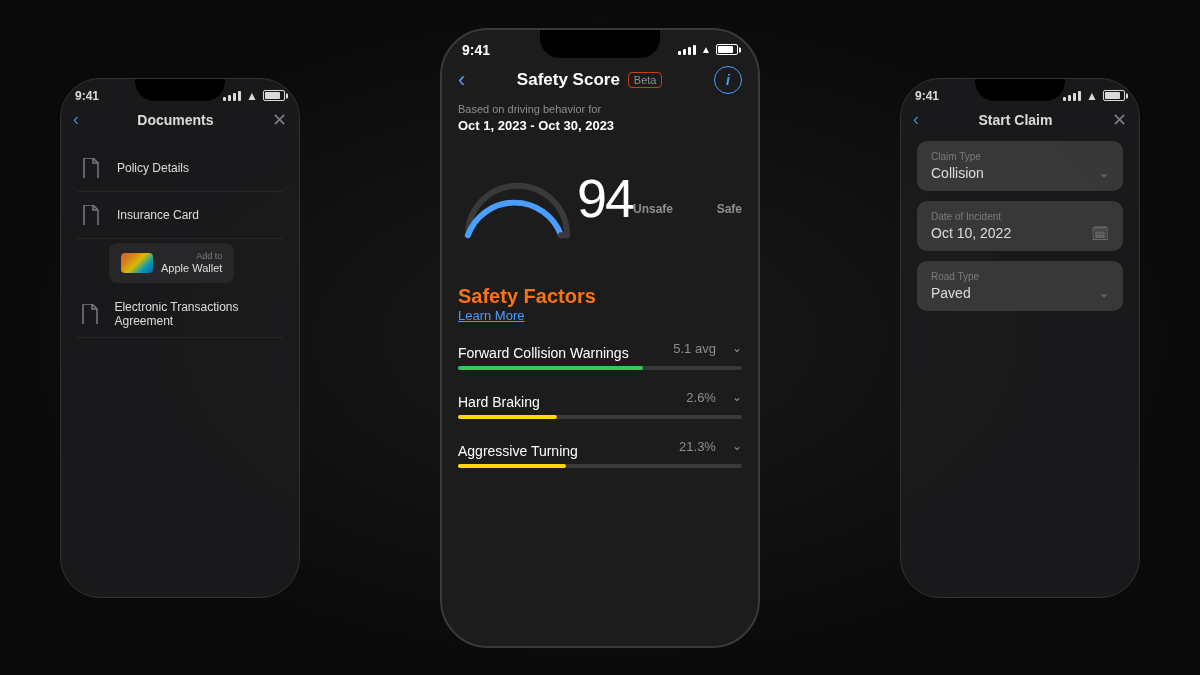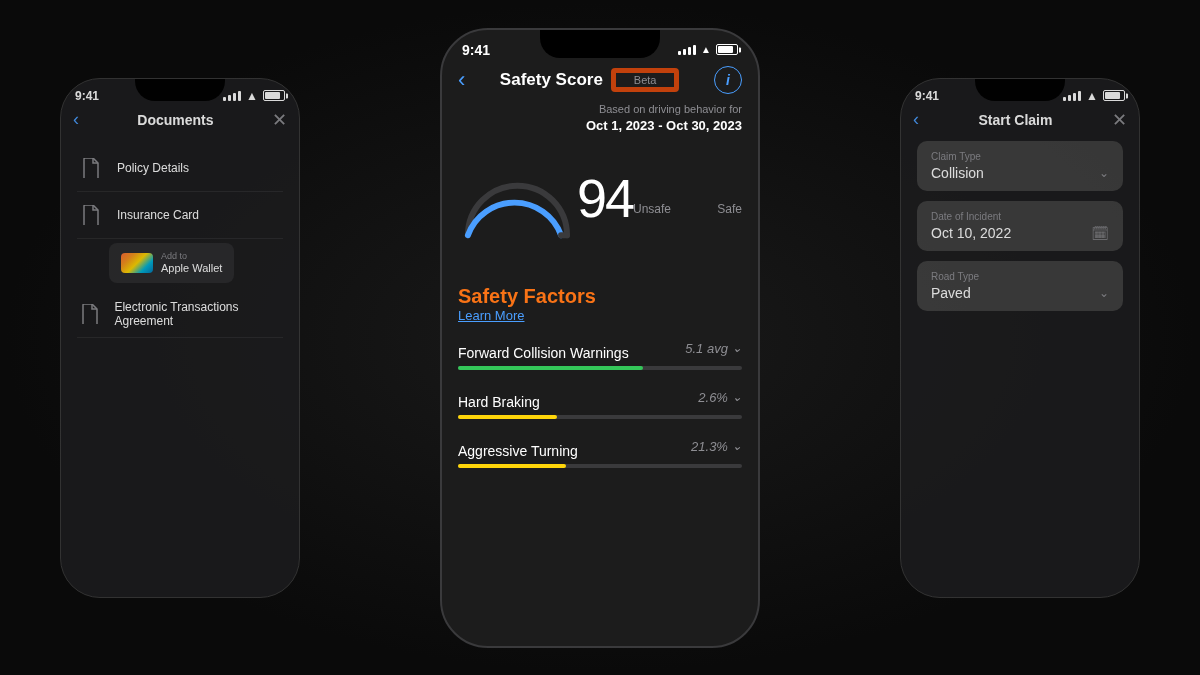--- a/index.html
+++ b/index.html
@@ -188,23 +188,23 @@
     }
 
     .nav-title-small {
       font-size: 14px;
     }
 
     .beta-badge {
       font-size: 11px;
       color: #8e8e93;
       font-weight: 400;
-      border: 5px solid #c2410c;
+      border: 1px solid #c2410c;
       border-radius: 4px;
-      padding: 1px 18px;
+      padding: 1px 5px;
     }
 
     .nav-info {
       width: 28px;
       height: 28px;
       border: 1.5px solid #4a9eff;
       border-radius: 50%;
       display: flex;
       align-items: center;
       justify-content: center;
@@ -221,21 +221,21 @@
 
     
     .phone-content {
       flex: 1;
       overflow: hidden;
       padding: 0 16px;
     }
 
     
     .date-subtitle {
-      text-align: right;
+      text-align: left;
       font-size: 11px;
       color: #8e8e93;
       line-height: 1.4;
     }
 
     .date-range {
       font-weight: 600;
       color: #fff;
       font-size: 13px;
     }
@@ -259,20 +259,21 @@
       margin-top: -20px;
       text-align: center;
       letter-spacing: -2px;
     }
 
     .gauge-labels {
       display: flex;
       justify-content: space-between;
       width: 220px;
       margin-top: 2px;
+      font-weight: bold;
     }
 
     .gauge-label {
       font-size: 12px;
       color: #8e8e93;
     }
 
     
     .safety-factors-title {
       font-size: 20px;
@@ -303,24 +304,23 @@
     .factor-name {
       font-size: 14px;
       font-weight: 500;
       color: #fff;
       margin-top: 10px;
     }
 
     .factor-value {
       display: flex;
       align-items: center;
-      gap: 4px;
+      gap: 16px;
       font-size: 13px;
       color: #8e8e93;
-      font-style: italic;
     }
 
     .factor-chevron {
       color: #8e8e93;
       font-size: 12px;
     }
 
     .progress-bar-bg {
       width: 100%;
       height: 4px;
@@ -389,20 +389,21 @@
 
     .wallet-text {
       font-size: 11px;
       color: #fff;
       line-height: 1.3;
     }
 
     .wallet-text-small {
       font-size: 9px;
       color: #8e8e93;
+      text-align: right;
     }
 
     
     .claim-form {
       padding: 4px 0;
     }
 
     .form-field {
       background: #404040;
       border-radius: 10px;

